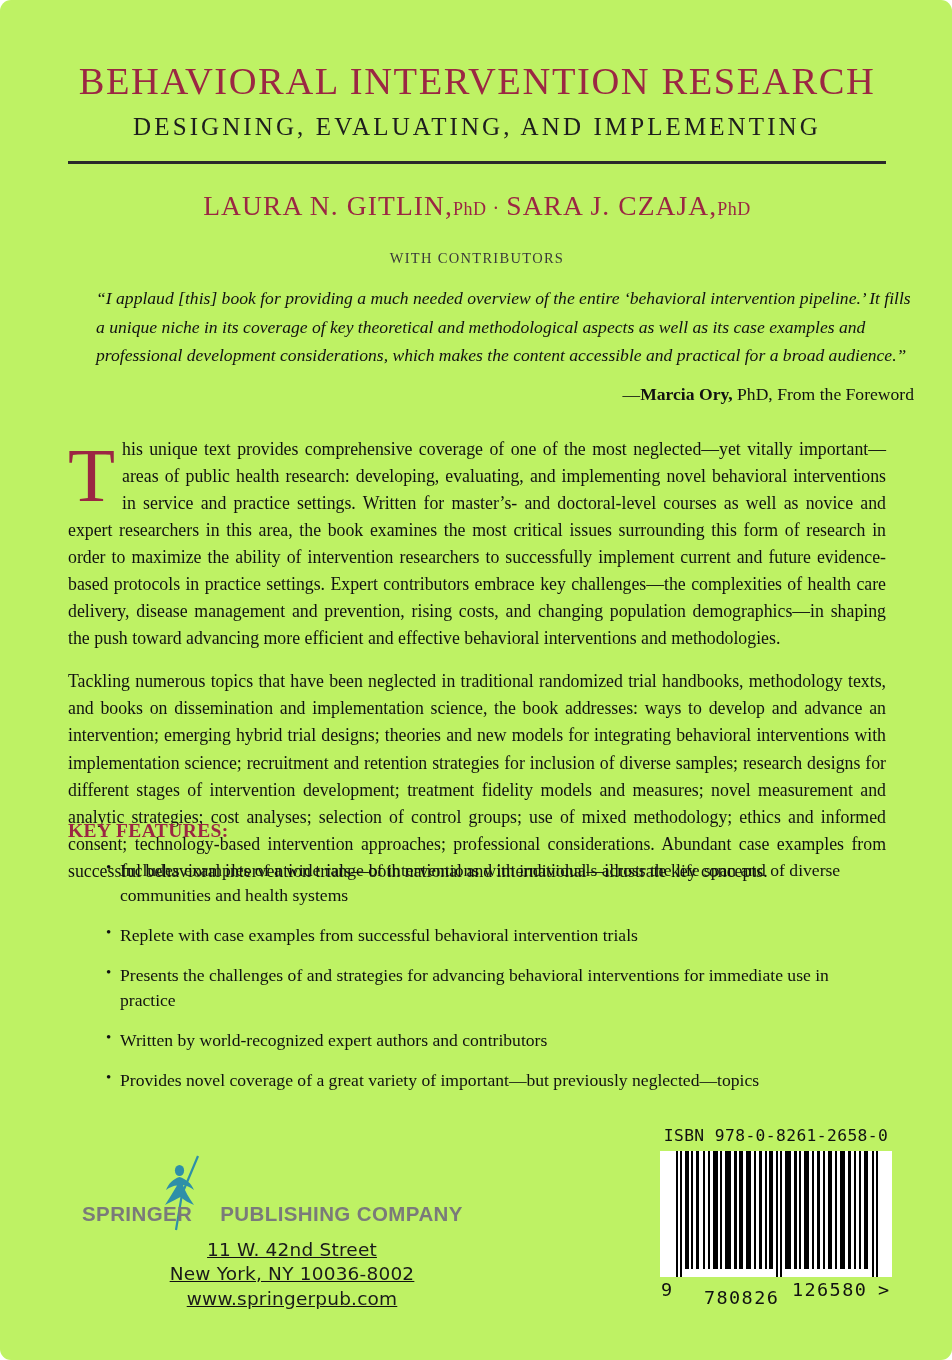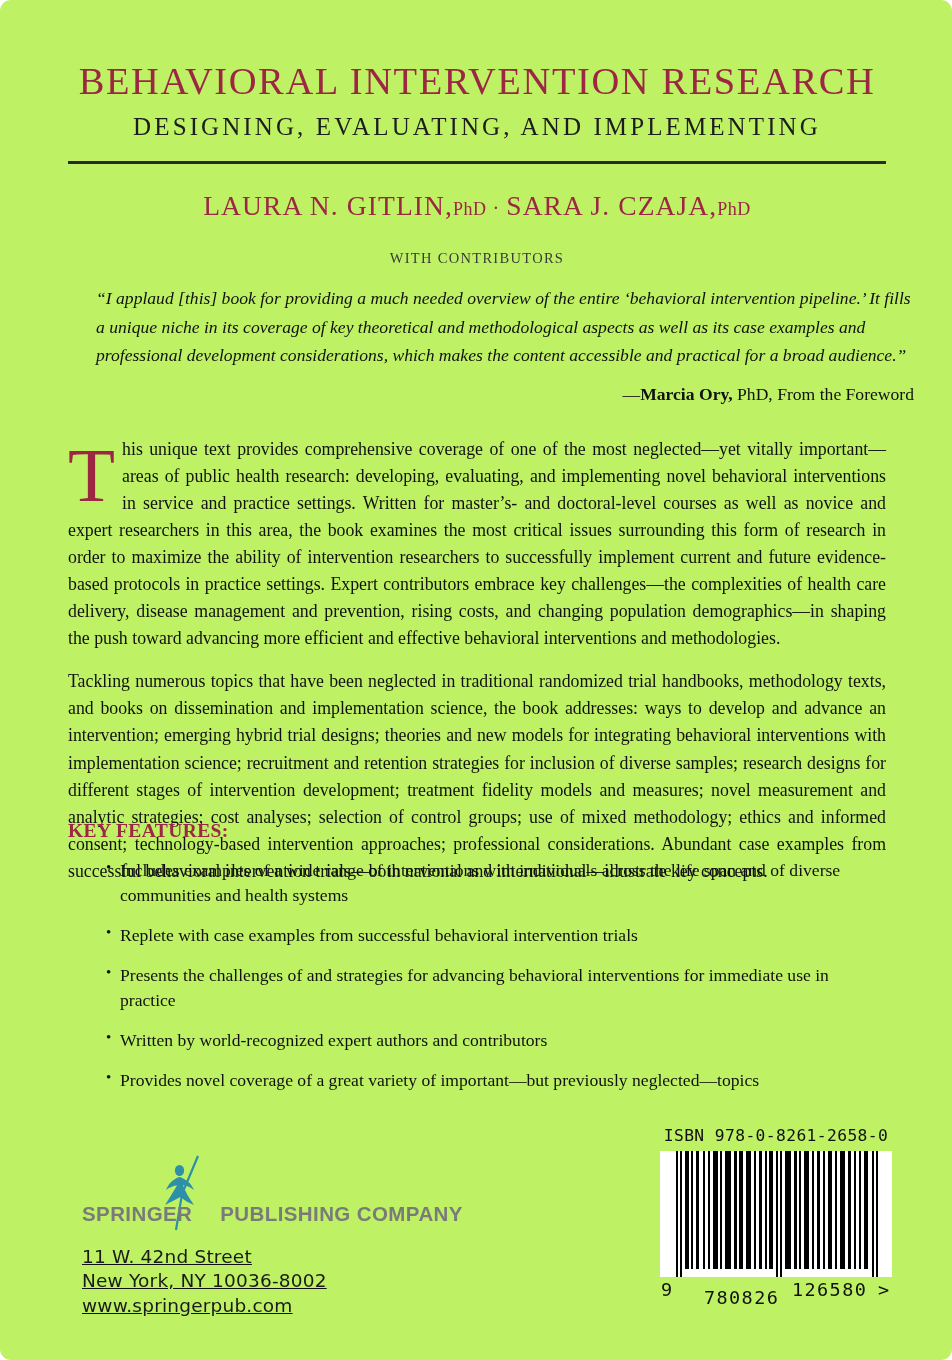--- a/index.html
+++ b/index.html
@@ -196,26 +196,27 @@
     top: 12px;
     font-family: "Liberation Sans", "DejaVu Sans", sans-serif;
     font-weight: 700;
     font-size: 20.5px;
     letter-spacing: 0.4px;
     color: #7a7a7a;
     white-space: nowrap;
   }
   .logo-name .gap { display: inline-block; width: 28px; }
   .address {
-    margin-top: 13px;
+    margin-top: 6px;
     font-family: "DejaVu Sans", "Liberation Sans", sans-serif;
     font-size: 18.5px;
     line-height: 1.32;
     color: #1a1a1a;
     letter-spacing: 0.2px;
+    text-align: center;
   }
 
   
   .barcode-block {
     position: absolute;
     left: 660px;
     top: 1126px;
     width: 232px;
   }
   .isbn-text {

